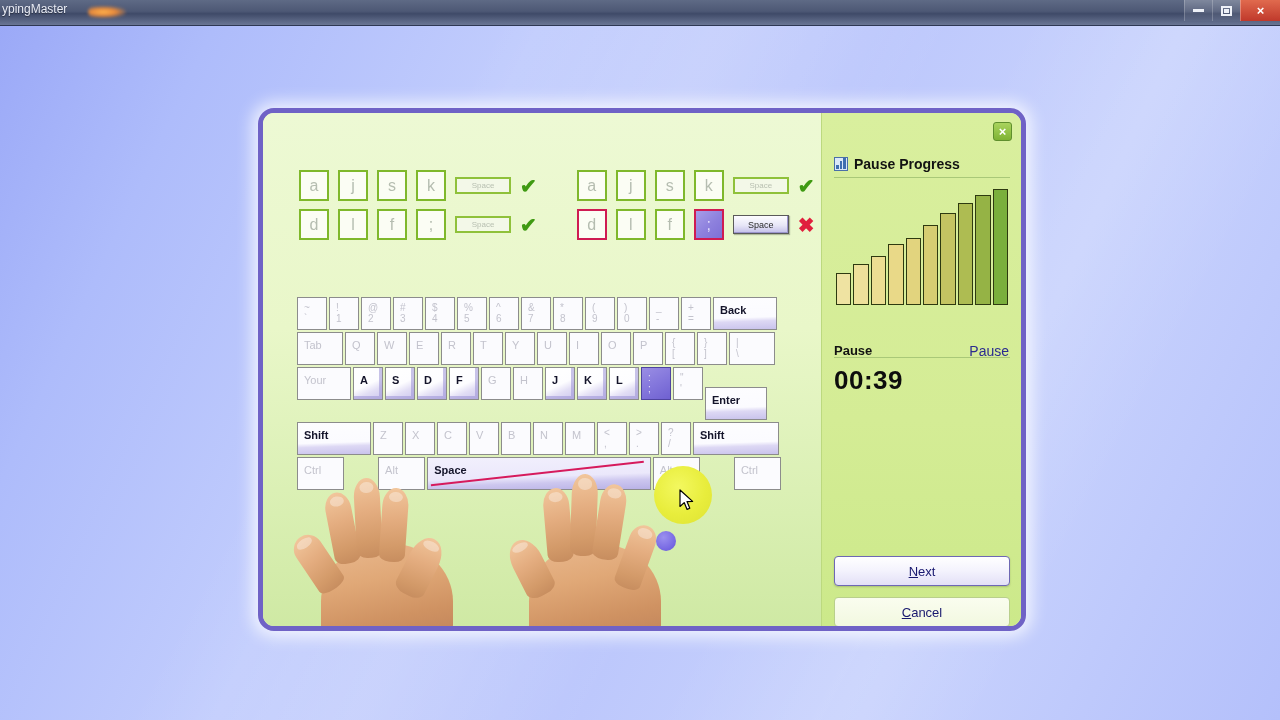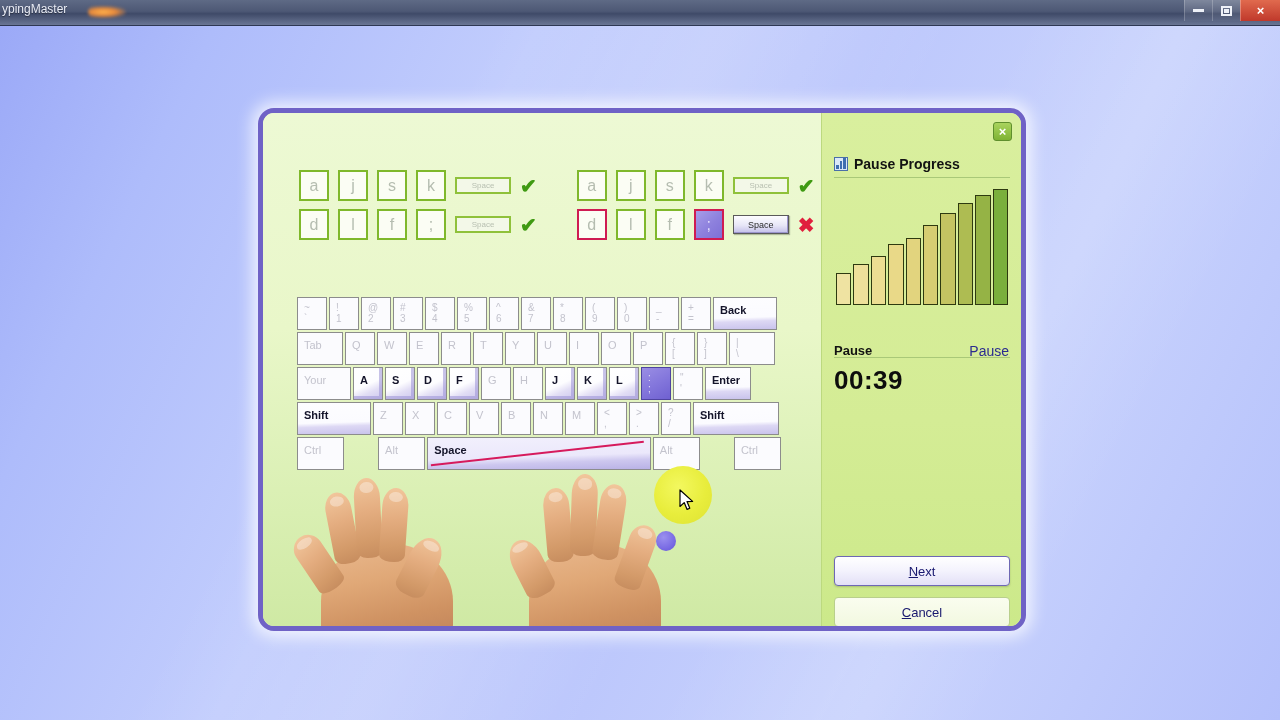--- a/index.html
+++ b/index.html
@@ -536,21 +536,21 @@
                 <span>:</span>
                 <span>;</span>
               </span>
             </div>
             <div class="key" style="width: 30px;">
               <span class="dual">
                 <span>"</span>
                 <span>'</span>
               </span>
             </div>
-            <div class="key wide-lit" style="width: 46px;">
+            <div class="key wide-lit" style="width: 62px; margin-top: 20px;">
               <span class="lbl">Enter</span>
             </div>
           </div>
           <div class="kb-row">
             <div class="key wide-lit" style="width: 74px;">
               <span class="lbl">Shift</span>
             </div>
             <div class="key" style="width: 30px;">
               <span class="lbl">Z</span>
             </div>

